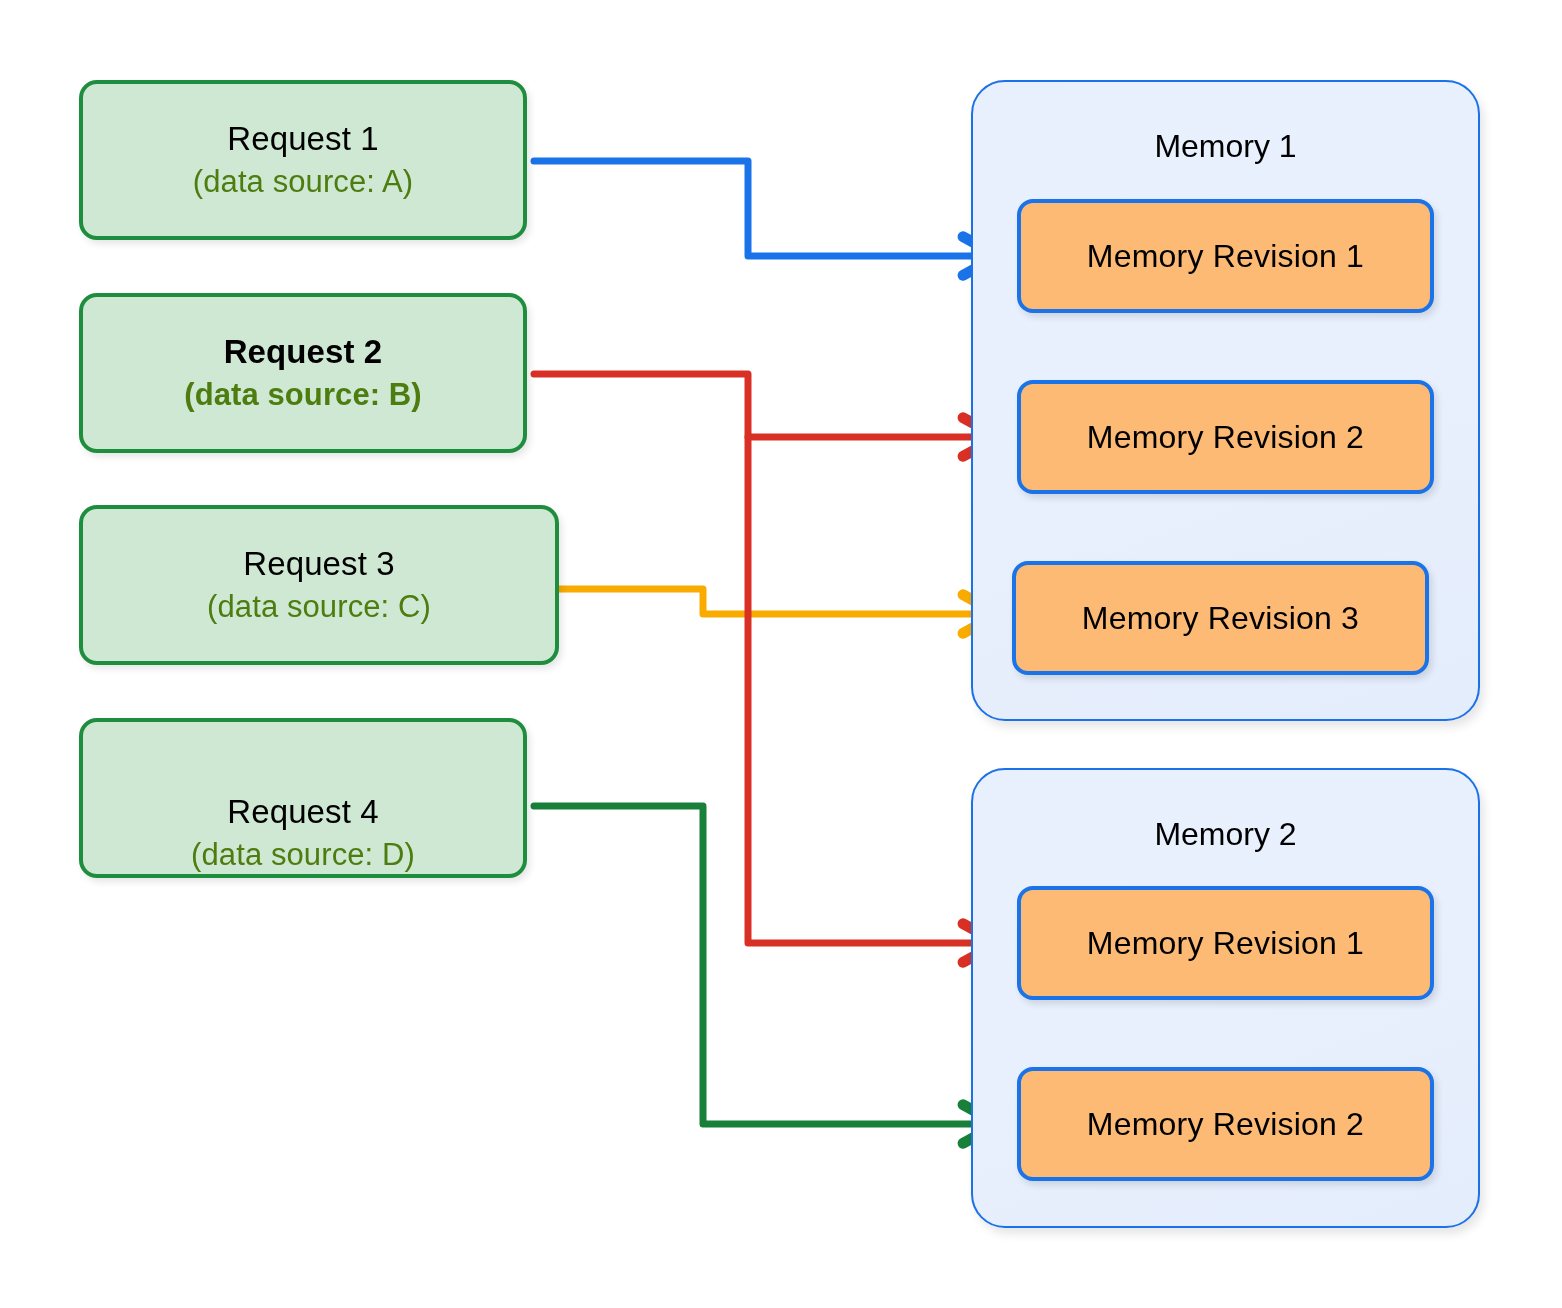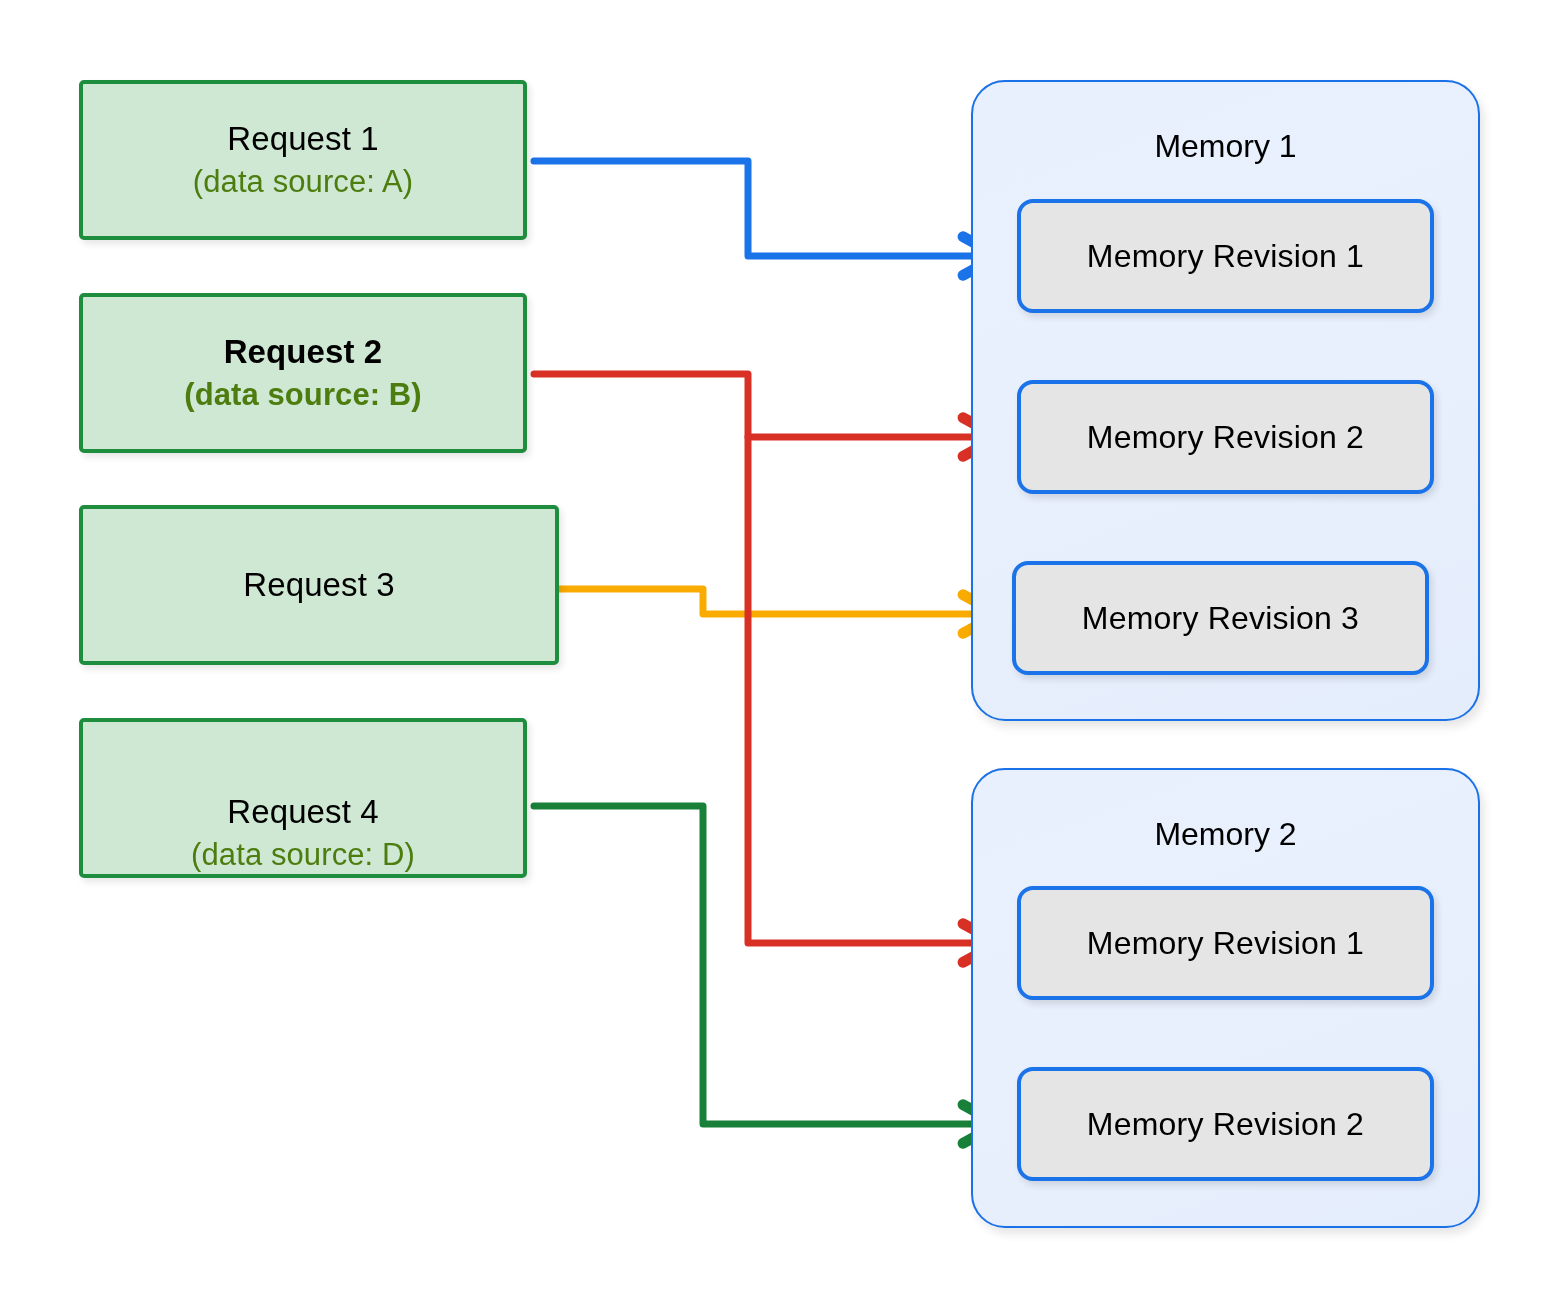--- a/index.html
+++ b/index.html
@@ -29,21 +29,21 @@
     height: 1308px;
     pointer-events: none;
   }
 
   
   .request-box {
     position: absolute;
     box-sizing: border-box;
     background: #CEE8D4;
     border: 4px solid #1E8E3E;
-    border-radius: 5px;
+    border-radius: 18px;
     display: flex;
     flex-direction: column;
     align-items: center;
     justify-content: center;
     box-shadow: 3px 4px 7px rgba(0,0,0,0.10);
   }
   .request-title {
     font-size: 33px;
     color: #000000;
     line-height: 1.18;
@@ -73,21 +73,21 @@
     left: 0;
     right: 0;
     text-align: center;
     font-size: 32px;
     color: #000000;
     white-space: nowrap;
   }
   .revision-box {
     position: absolute;
     box-sizing: border-box;
-    background: #e5e5e5;
+    background: #fdba74;
     border: 4px solid #1A73E8;
     border-radius: 16px;
     display: flex;
     align-items: center;
     justify-content: center;
     box-shadow: 3px 4px 7px rgba(0,0,0,0.12);
   }
   .revision-label {
     font-size: 32px;
     color: #000000;
@@ -141,20 +141,21 @@
     <div class="request-sub">(data source: A)</div>
   </div>
 
   <div class="request-box" style="left:79px; top:293px; width:448px; height:160px;font-weight:bold;">
     <div class="request-title">Request 2</div>
     <div class="request-sub">(data source: B)</div>
   </div>
 
   <div class="request-box" style="left:79px; top:505px; width:480px; height:160px;">
     <div class="request-title">Request 3</div>
+    <div class="request-sub">(data source: C)</div>
   </div>
 
   <div class="request-box" style="left:79px; top:718px; width:448px; height:160px;justify-content:flex-end;">
     <div class="request-title">Request 4</div>
     <div class="request-sub">(data source: D)</div>
   </div>
 
   <div class="memory-card" style="left:971px; top:80px; width:509px; height:641px;">
     <div class="memory-title" style="top:46px;">Memory 1</div>
   </div>

